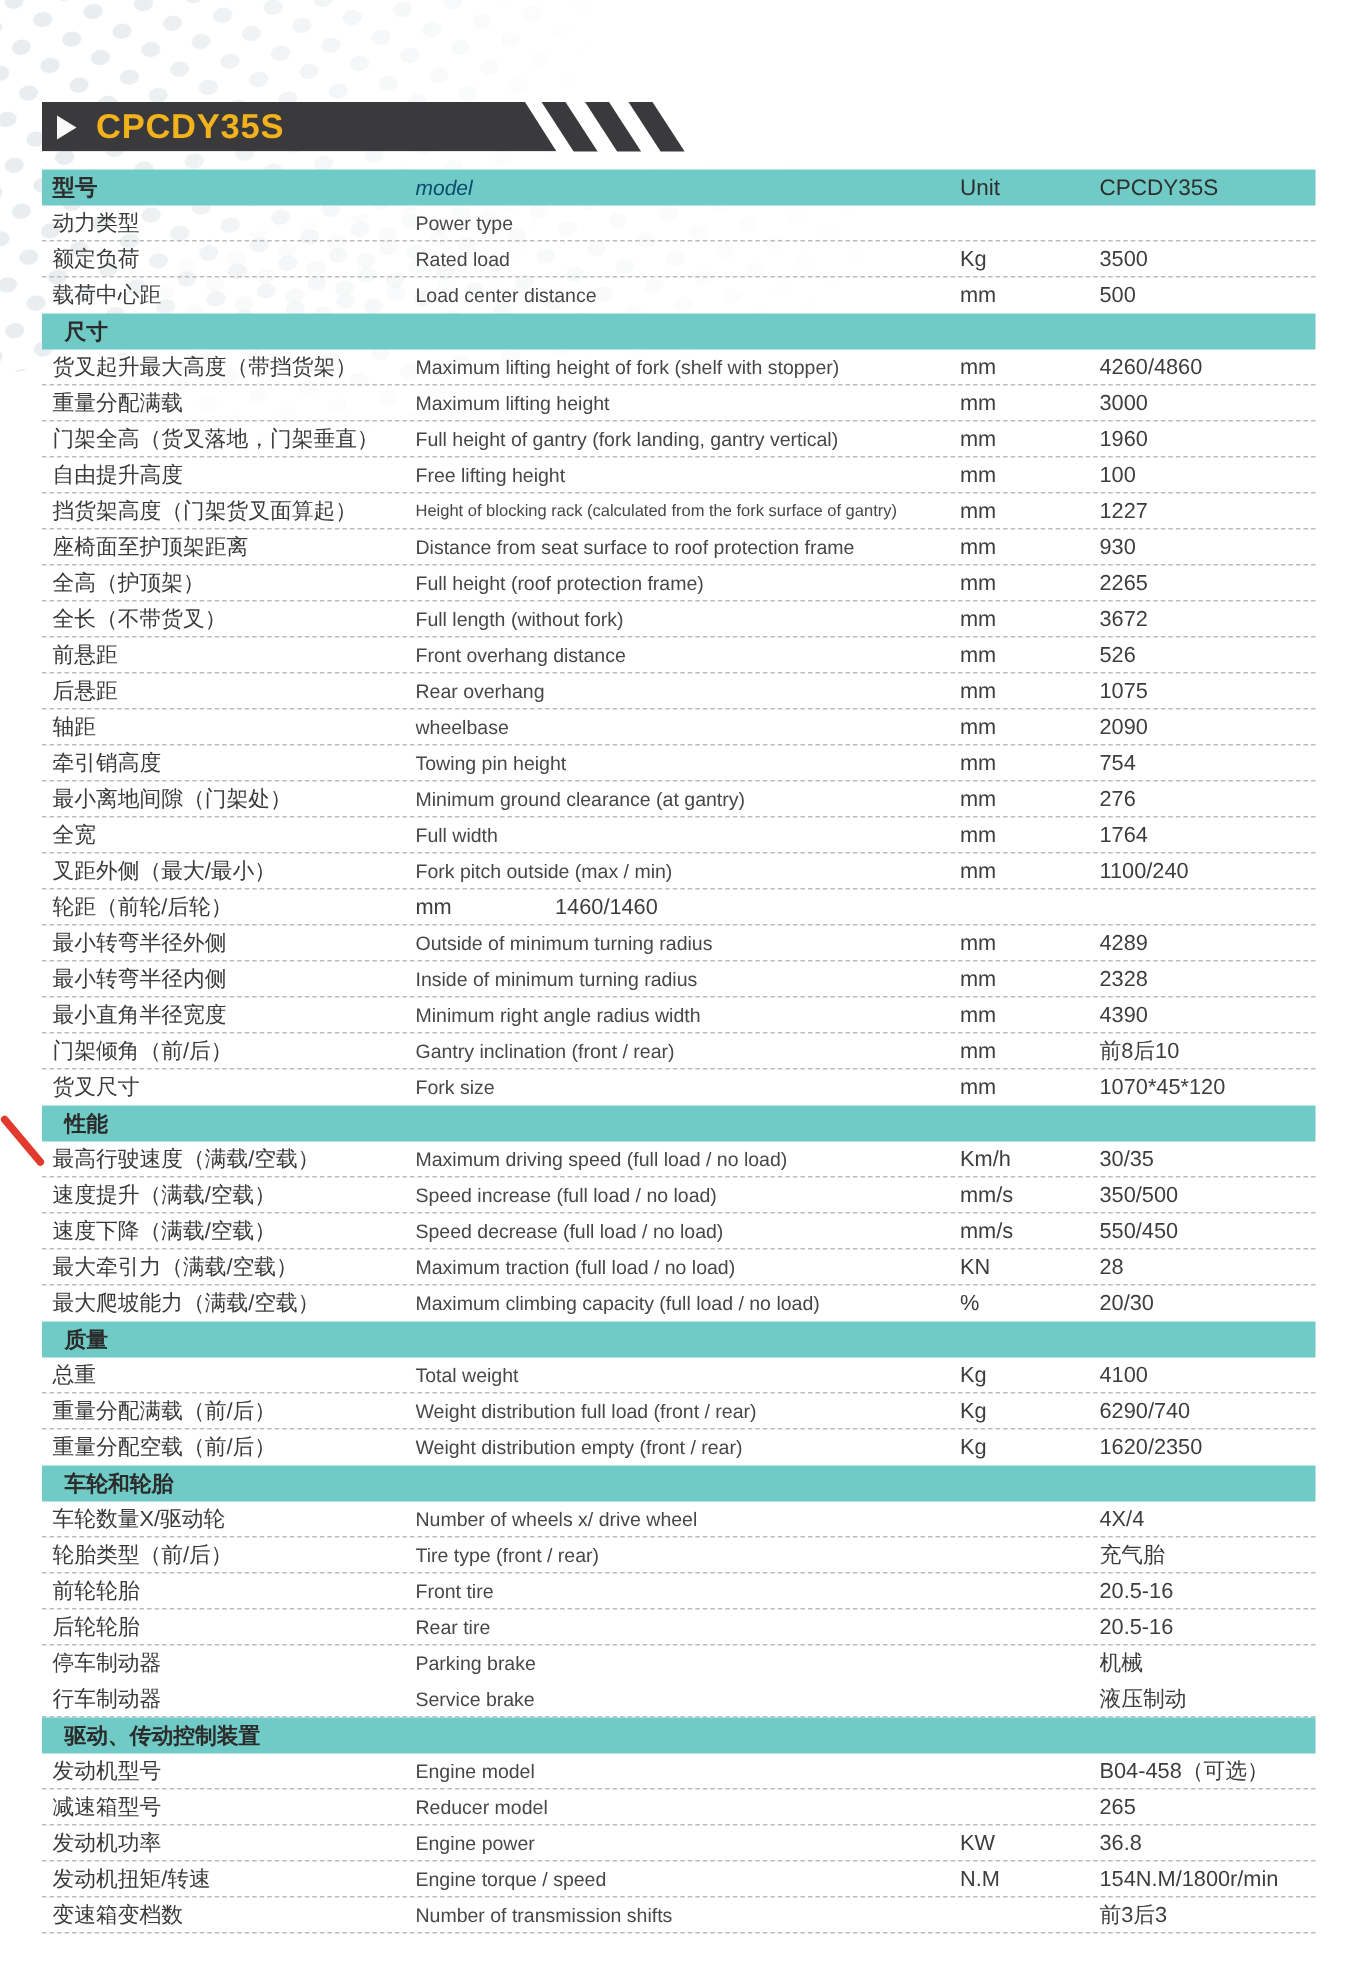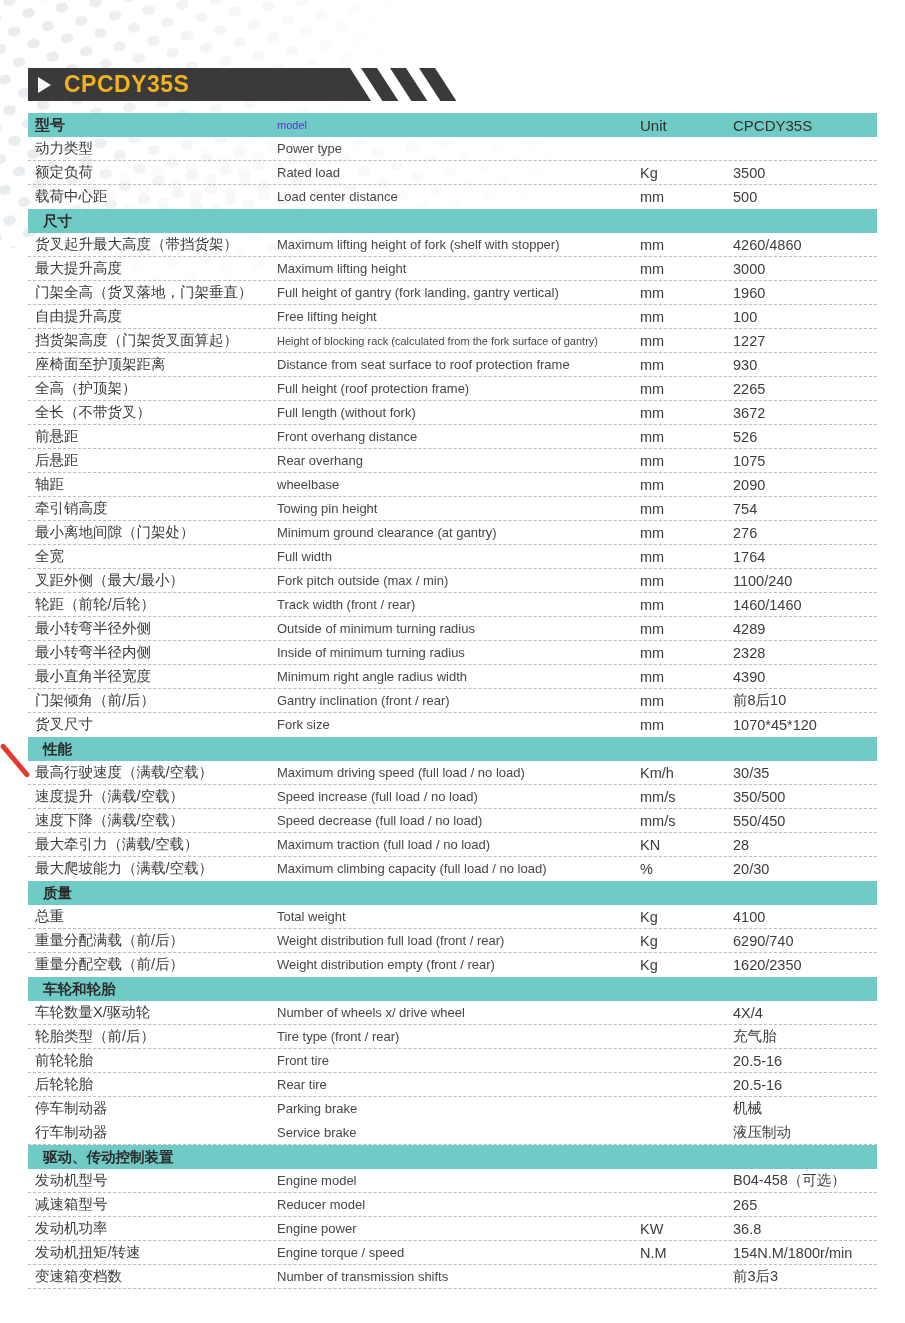--- a/index.html
+++ b/index.html
@@ -62,21 +62,21 @@
   .row{border-bottom:1px dashed #bcbcbc;background:transparent;}
   .row.no-dash{border-bottom-color:transparent;}
   .header-row,.band-row{background:var(--teal);}
   .c1,.c2,.c3,.c4{box-sizing:border-box;overflow:hidden;white-space:nowrap;}
   .c1{width:249px;padding-left:7px;font-size:14.5px;color:#3a3a3a;}
   .c2{width:363px;font-size:13px;color:#474747;}
   .c3{width:93px;font-size:14.5px;color:#3d3d3d;}
   .c4{flex:1;font-size:14.5px;color:#3d3d3d;}
   .row.small-en .c2{font-size:11px;}
   .header-row .c1{font-weight:bold;font-size:15px;color:#2d2d2d;}
-  .header-row .c2{font-size:11px;color:#6d28d9;}
+  .header-row .c2{font-size:14px;color:#0c4a6e;font-style:italic;}
   .header-row .c3,.header-row .c4{font-size:15px;color:#2f2f2f;}
   .band-row .band-title{
     width:100%;padding-left:15px;font-weight:bold;font-size:14.5px;color:#2b2b2b;white-space:nowrap;
   }
 </style>
 </head>
 <body>
 
 <div class="dots dots-main"></div>
 <div class="dots dots-faint"></div>
@@ -126,21 +126,21 @@
   </div>
 
   <div class="row">
     <div class="c1">货叉起升最大高度（带挡货架）</div>
     <div class="c2">Maximum lifting height of fork (shelf with stopper)</div>
     <div class="c3">mm</div>
     <div class="c4">4260/4860</div>
   </div>
 
   <div class="row">
-    <div class="c1">最大提升高度</div>
+    <div class="c1">重量分配满载</div>
     <div class="c2">Maximum lifting height</div>
     <div class="c3">mm</div>
     <div class="c4">3000</div>
   </div>
 
   <div class="row">
     <div class="c1">门架全高（货叉落地，门架垂直）</div>
     <div class="c2">Full height of gantry (fork landing, gantry vertical)</div>
     <div class="c3">mm</div>
     <div class="c4">1960</div>
@@ -225,21 +225,20 @@
 
   <div class="row">
     <div class="c1">叉距外侧（最大/最小）</div>
     <div class="c2">Fork pitch outside (max / min)</div>
     <div class="c3">mm</div>
     <div class="c4">1100/240</div>
   </div>
 
   <div class="row">
     <div class="c1">轮距（前轮/后轮）</div>
-    <div class="c2">Track width (front / rear)</div>
     <div class="c3">mm</div>
     <div class="c4">1460/1460</div>
   </div>
 
   <div class="row">
     <div class="c1">最小转弯半径外侧</div>
     <div class="c2">Outside of minimum turning radius</div>
     <div class="c3">mm</div>
     <div class="c4">4289</div>
   </div>

